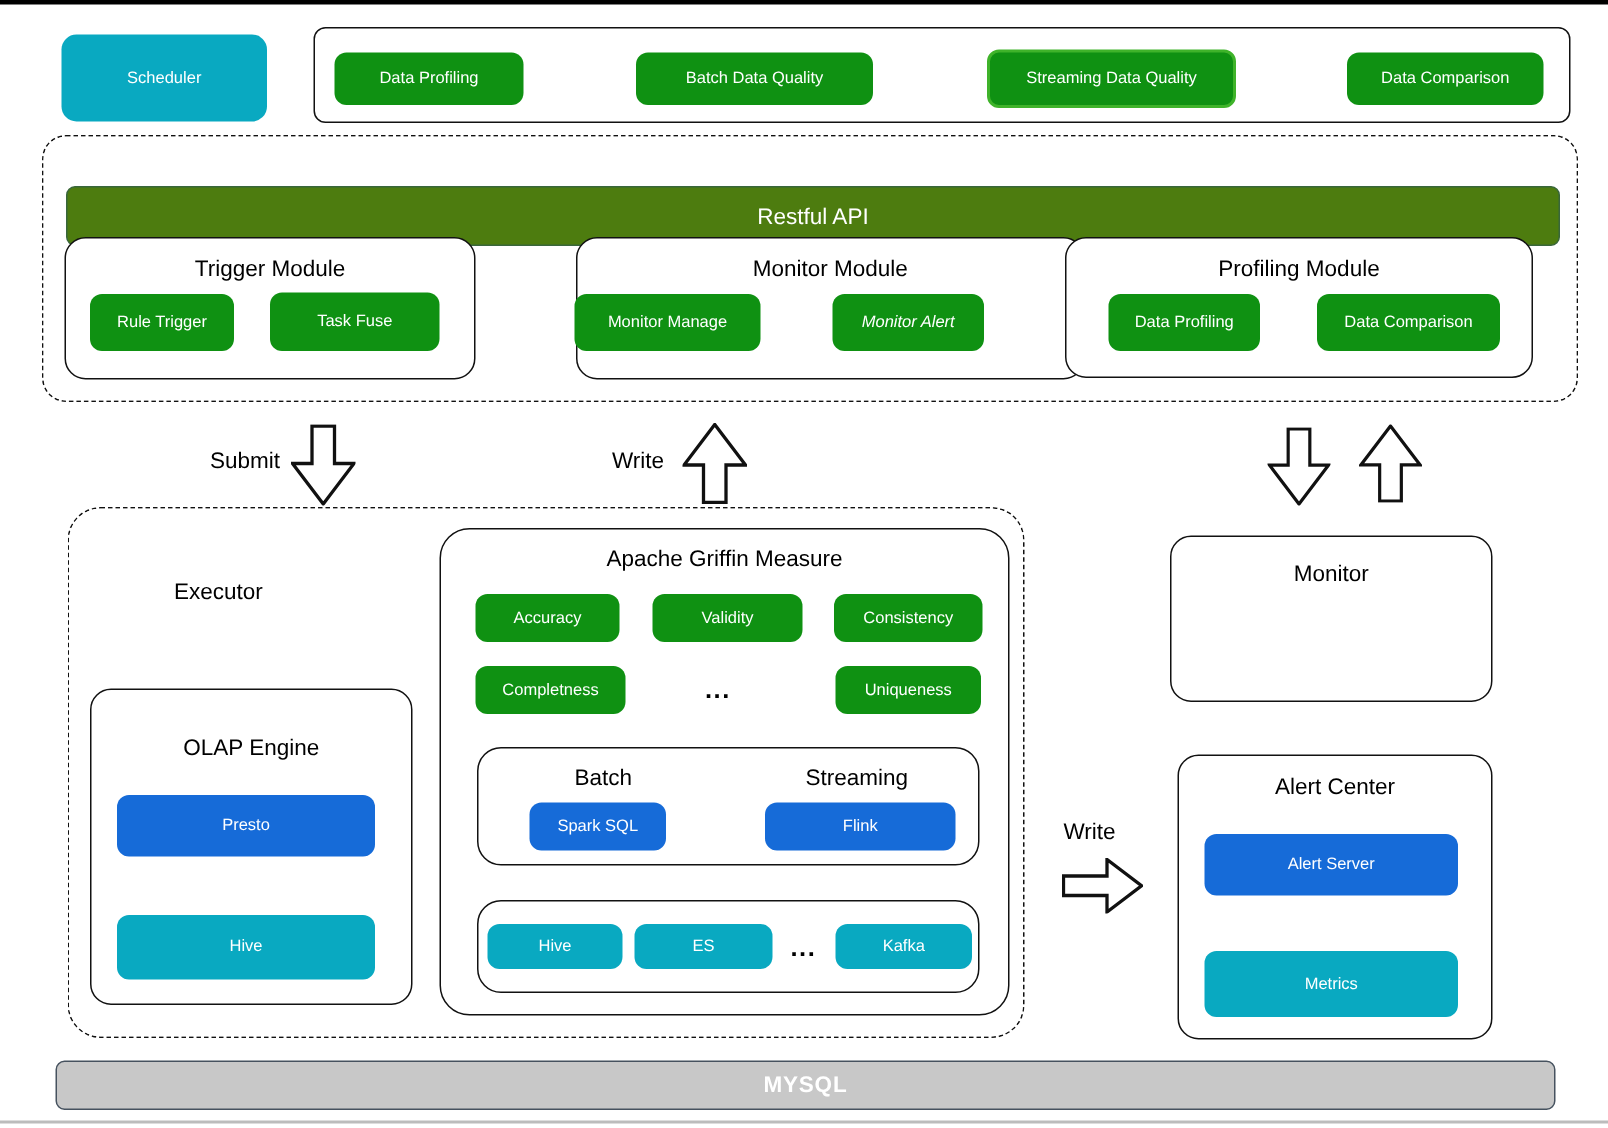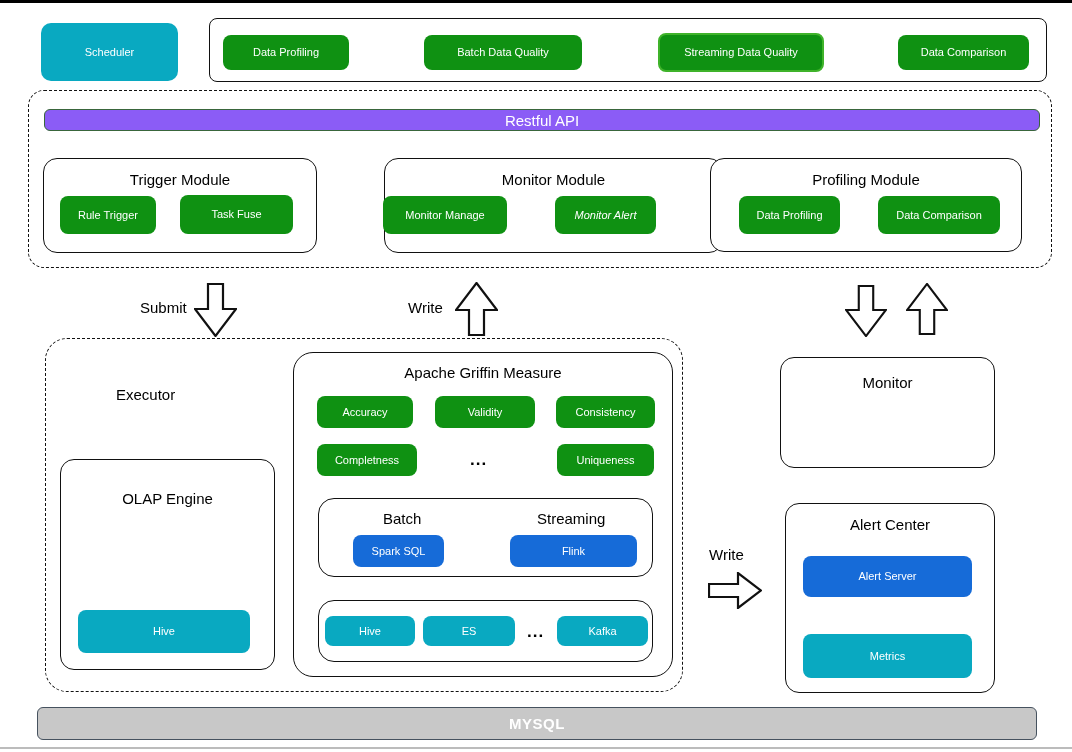--- a/index.html
+++ b/index.html
@@ -41,21 +41,21 @@
   <div class="abs pill" style="left: 41px; top: 23px; width: 137px; height: 58px; border-radius: 10px; background-color: rgb(9, 169, 193);">Scheduler</div>
 
   <div class="abs panel" style="left:209px;top:18px;width:838px;height:64px;border-radius:8px;"></div>
   <div class="abs pill" style="left: 223px; top: 35px; width: 126px; height: 35px; background-color: rgb(15, 145, 18);">Data Profiling</div>
   <div class="abs pill" style="left: 424px; top: 35px; width: 158px; height: 35px; background-color: rgb(15, 145, 18);">Batch Data Quality</div>
   <div class="abs pill hl" style="left: 658px; top: 33px; width: 166px; height: 39px; background-color: rgb(15, 145, 18);">Streaming Data Quality</div>
   <div class="abs pill" style="left: 898px; top: 35px; width: 131px; height: 35px; background-color: rgb(15, 145, 18);">Data Comparison</div>
 
   <div class="abs dashed" style="left:28px;top:90px;width:1024px;height:178px;"></div>
 
-  <div class="abs graybar api" style="left: 44px; top: 109px; width: 996px; height: 22px; background-color: #8b5cf6;">Restful API</div>
+  <div class="abs graybar api" style="left: 44px; top: 124px; width: 996px; height: 40px; background-color: #4d7c0f;">Restful API</div>
 
   <div class="abs panel" style="left:43px;top:158px;width:274px;height:95px;">
     <div class="boxtitle" style="top:12px;">Trigger Module</div>
   </div>
   <div class="abs pill" style="left: 60px; top: 196px; width: 96px; height: 38px; background-color: rgb(15, 145, 18);">Rule Trigger</div>
   <div class="abs pill" style="left: 180px; top: 195px; width: 113px; height: 39px; background-color: rgb(15, 145, 18);">Task Fuse</div>
 
   <div class="abs panel" style="left:348px;top:158px;width:339px;height:95px;margin-left:36px;">
     <div class="boxtitle" style="top:12px;">Monitor Module</div>
   </div>
@@ -92,20 +92,21 @@
       <path d="M21.5 1 L42 28 H29 V53 H14 V28 H1 Z" fill="#fff" stroke="#111" stroke-width="2.2" stroke-linejoin="miter"></path>
     </svg>
   </div>
 
   <div class="abs dashed" style="left:45px;top:338px;width:638px;height:354px;border-radius:22px;"></div>
   <div class="abs flowlabel" style="left:116px;top:386px;font-size:15px;">Executor</div>
 
   <div class="abs panel" style="left:60px;top:459px;width:215px;height:211px;">
     <div class="boxtitle" style="top:30px;">OLAP Engine</div>
   </div>
+  <div class="abs pill" style="left: 78px; top: 530px; width: 172px; height: 41px; background-color: rgb(22, 107, 216);">Presto</div>
   <div class="abs pill" style="left: 78px; top: 610px; width: 172px; height: 43px; background-color: rgb(9, 169, 193);">Hive</div>
 
   <div class="abs panel r20" style="left:293px;top:352px;width:380px;height:325px;">
     <div class="boxtitle" style="top:11px;">Apache Griffin Measure</div>
   </div>
   <div class="abs pill" style="left: 317px; top: 396px; width: 96px; height: 32px; background-color: rgb(15, 145, 18);">Accuracy</div>
   <div class="abs pill" style="left: 435px; top: 396px; width: 100px; height: 32px; background-color: rgb(15, 145, 18);">Validity</div>
   <div class="abs pill" style="left: 556px; top: 396px; width: 99px; height: 32px; background-color: rgb(15, 145, 18);">Consistency</div>
 
   <div class="abs pill" style="left: 317px; top: 444px; width: 100px; height: 32px; background-color: rgb(15, 145, 18);">Completness</div>

